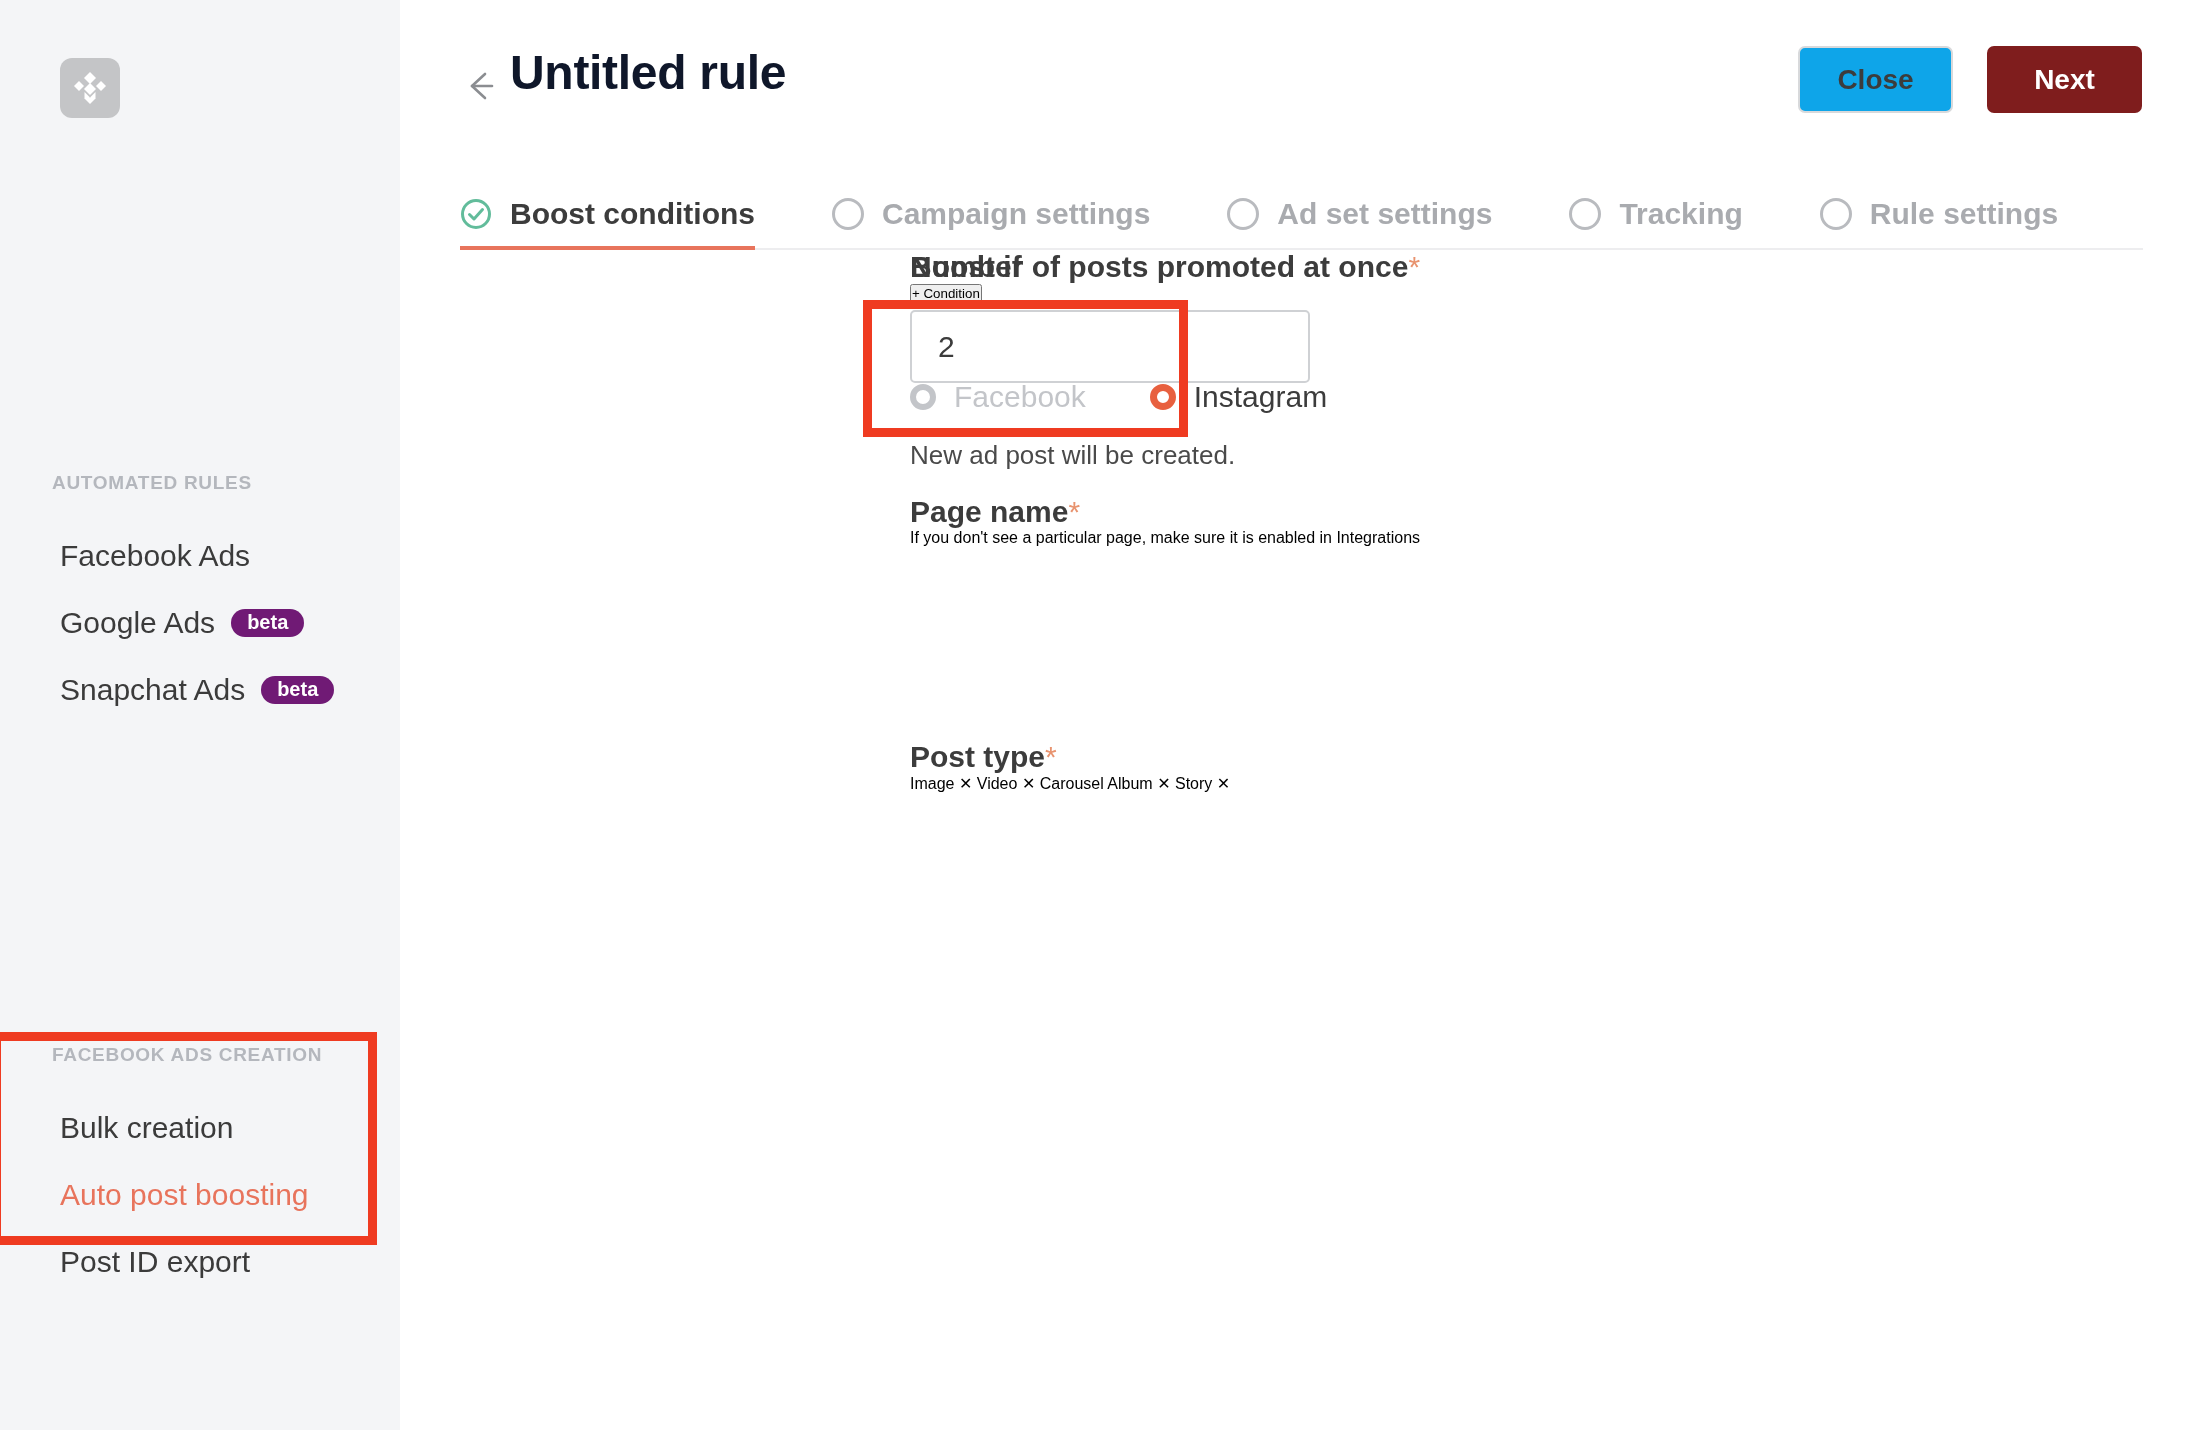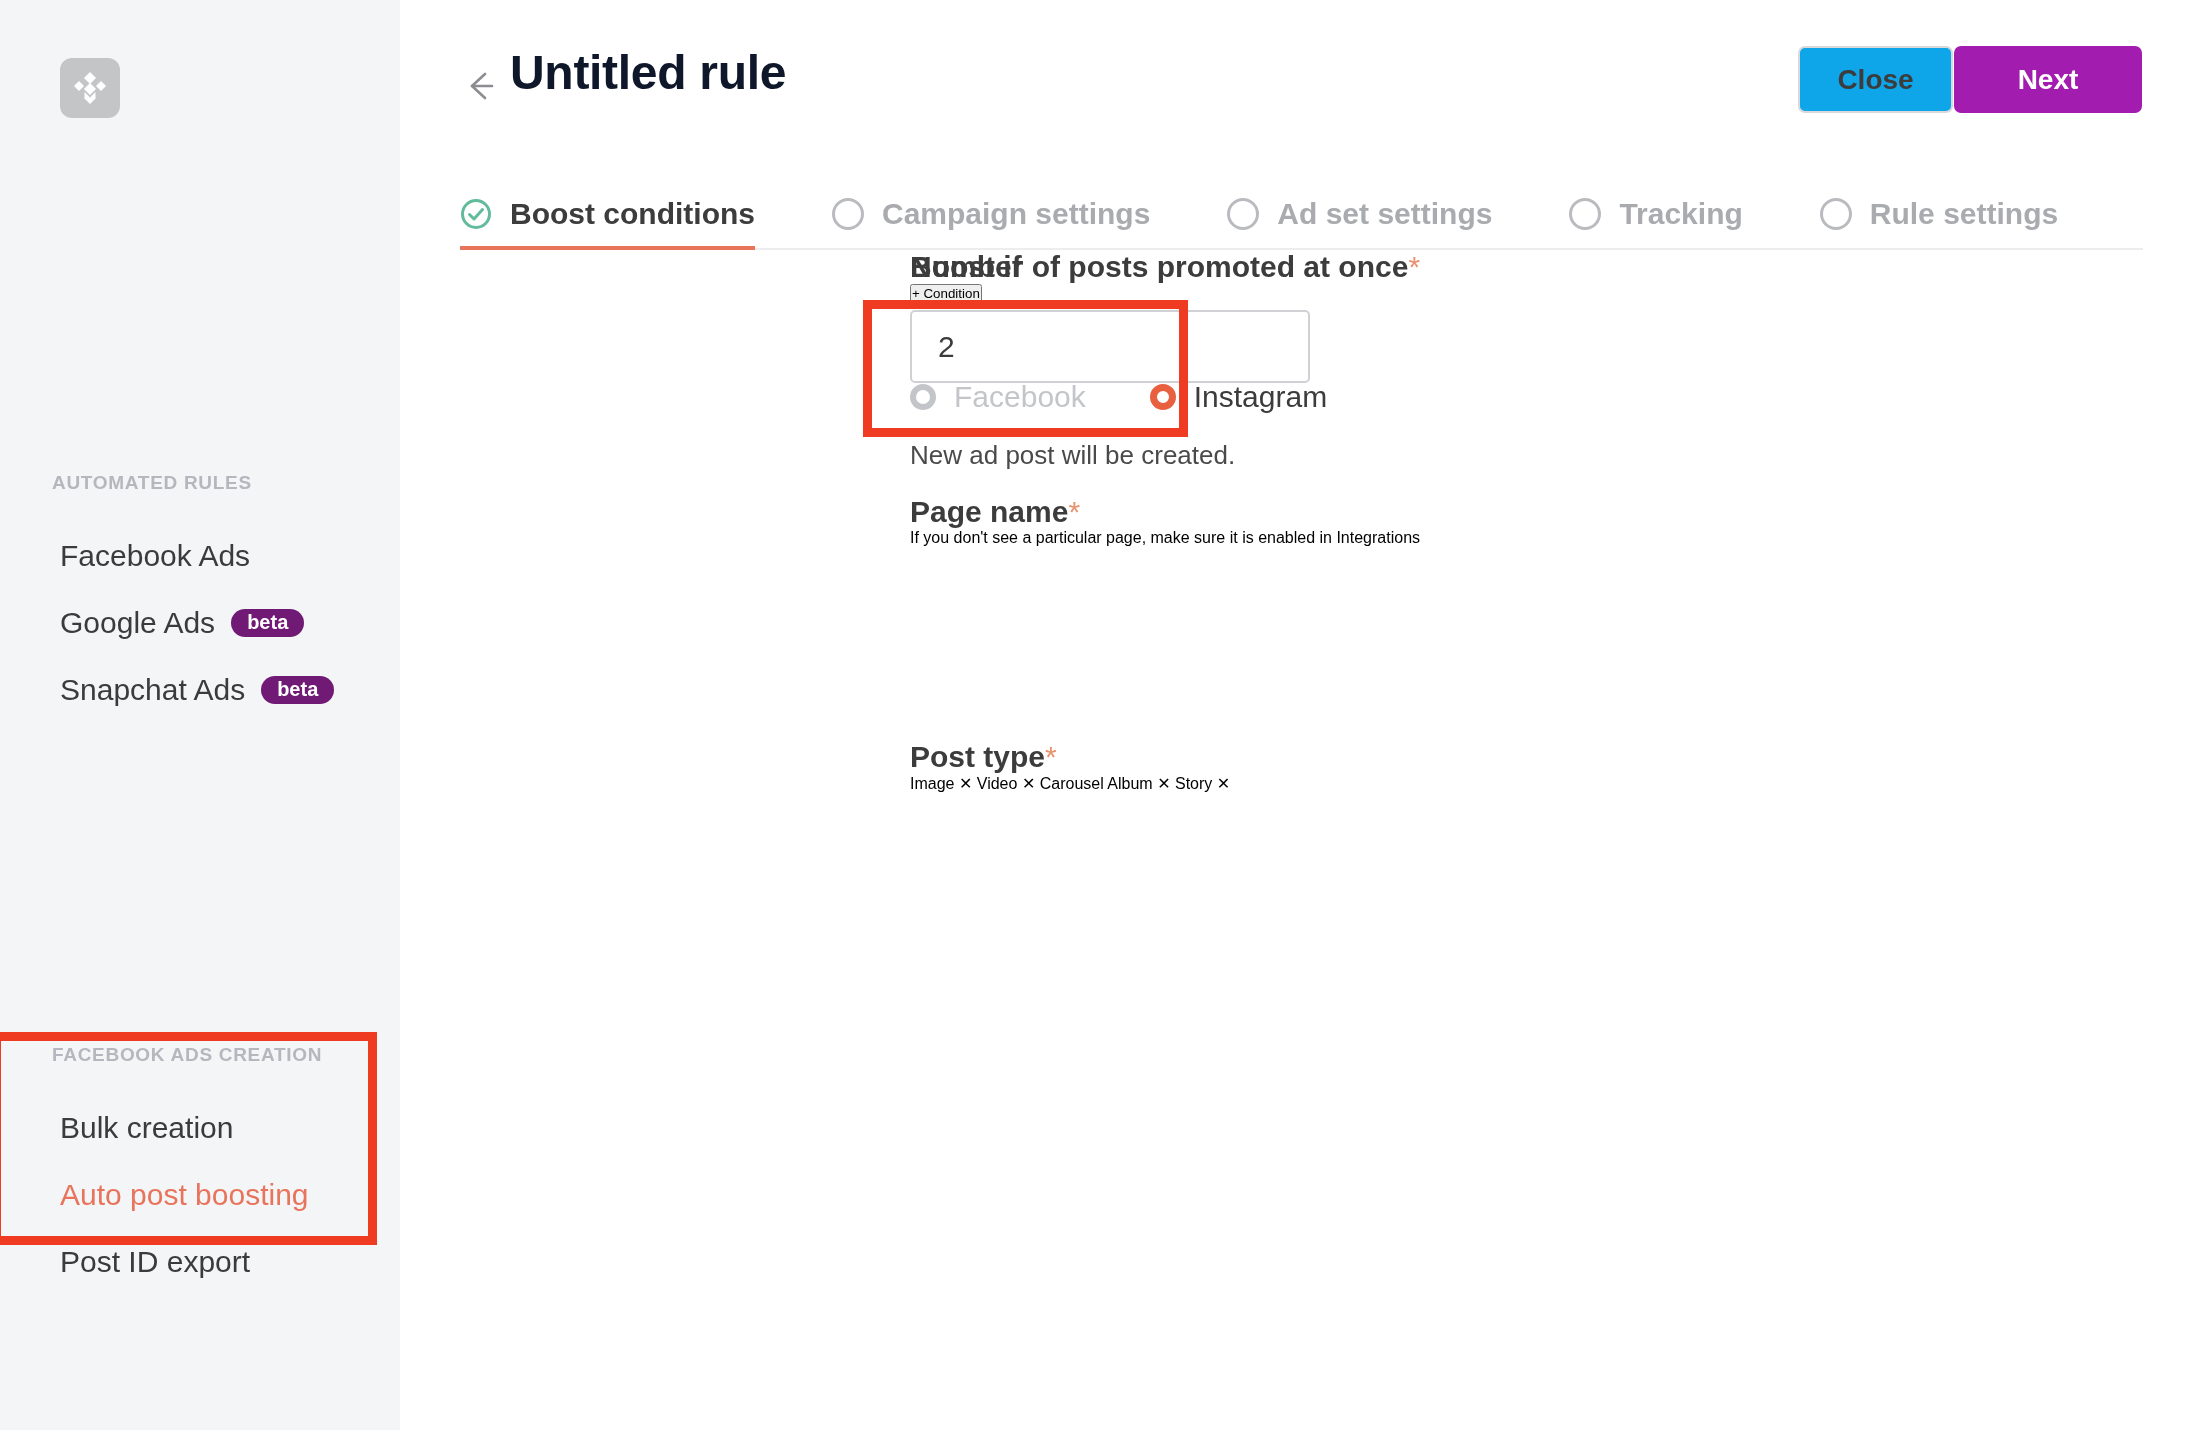--- a/index.html
+++ b/index.html
@@ -146,25 +146,25 @@
     font-size: 28px;
     font-weight: bold;
     font-family: "Liberation Sans", sans-serif;
     cursor: pointer;
   }
 
   .btn-next {
     position: absolute;
     right: 60px;
     top: 46px;
-    width: 188px;
+    width: 155px;
     height: 67px;
     border: none;
     border-radius: 7px;
-    background: #a21caf;
+    background: #7f1d1d;
     color: #ffffff;
     font-size: 28px;
     font-weight: bold;
     font-family: "Liberation Sans", sans-serif;
     cursor: pointer;
   }
 
   
   .tabs {
     position: absolute;

